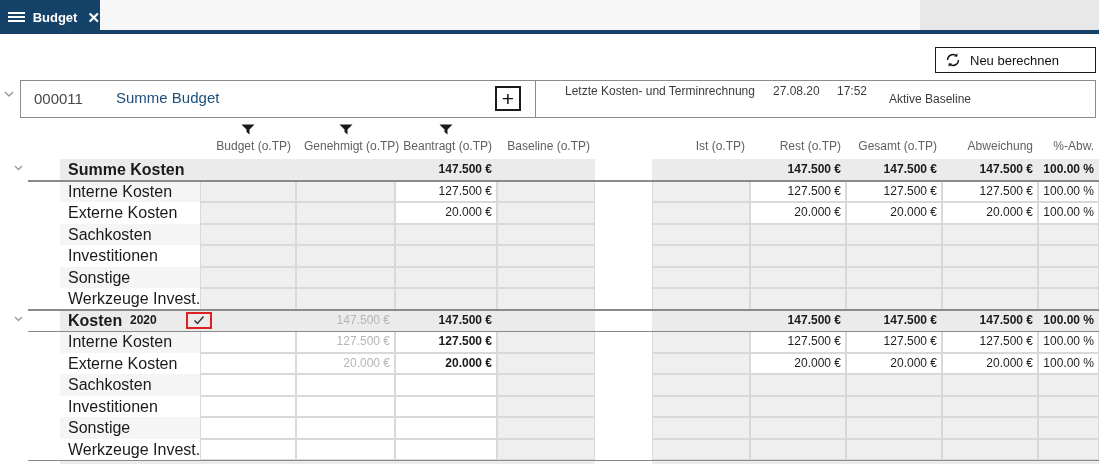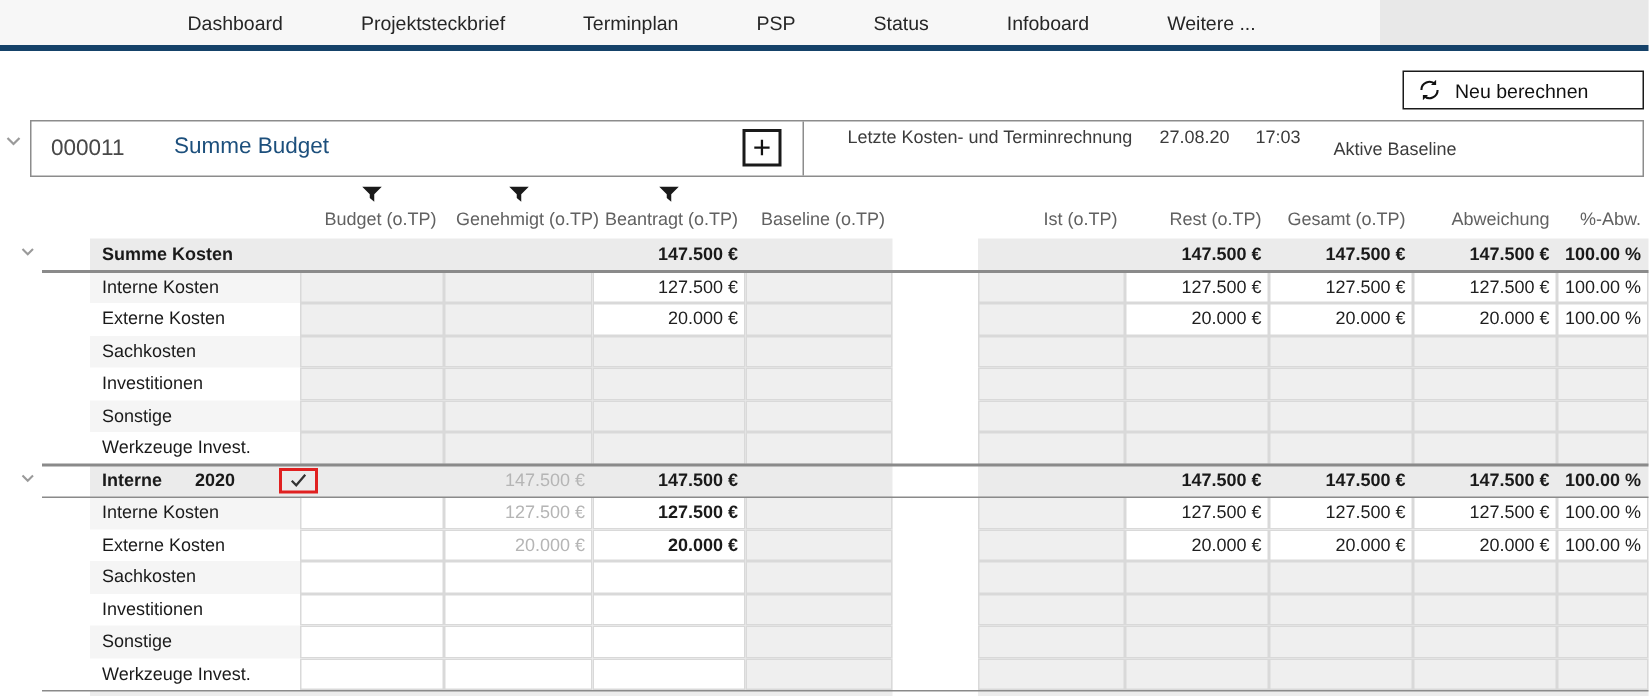--- a/index.html
+++ b/index.html
@@ -43,45 +43,45 @@
   .grid{position:absolute;left:0;top:159px;width:1099px;}
   .row{position:relative;height:21.5px;}
   .shade{position:absolute;top:0;bottom:0;background:#ebebeb;}
   .cell{position:absolute;top:0;bottom:0;border:1px solid #d9d9d9;box-sizing:border-box;}
   .cell.dis{background:#efefef;}
   .cell.lite{background:#fff;}
   .val{position:absolute;top:0;height:21.5px;line-height:21.5px;font-size:12px;text-align:right;box-sizing:border-box;padding-right:5px;color:#1e1e1e;}
   .val.bold{font-weight:bold;color:#1a1a1a;}
   .val.muted{color:#b5b5b5;}
   .rowlabel{position:absolute;left:60px;width:140px;top:0;bottom:0;box-sizing:border-box;padding-left:8px;
-      font-size:12px;line-height:21.5px;color:#1a1a1a;white-space:nowrap;}
+      font-size:16px;line-height:21.5px;color:#1a1a1a;white-space:nowrap;}
   .rowlabel.grp{font-weight:bold;}
   .stripe{background:#f5f5f5;}
   .chev{position:absolute;left:13px;top:5px;}
   .yr{position:absolute;left:130px;top:0;line-height:21.5px;font-size:12px;font-weight:bold;color:#1a1a1a;}
   .chk{position:absolute;left:186px;top:2px;width:26px;height:17px;display:flex;align-items:center;justify-content:center;box-sizing:border-box;}
   .chk.hl{border:2px solid #e02020;}
   .hrule{position:absolute;left:28px;right:0;bottom:-1px;height:1.5px;background:#8a8a8a;z-index:2;}
   .bottom-sliver{position:absolute;top:460px;height:4px;background:#ececec;}
 </style>
 </head>
 <body>
 
 <div class="tabbar">
   <div class="tabbar-shade"></div>
-  <div class="tabs" id="tabs">
-      <div class="tab">Dashboard</div>
-      <div class="tab">Projektsteckbrief</div>
-      <div class="tab">Terminplan</div>
-      <div class="tab">PSP</div>
-      <div class="tab">Status</div>
-      <div class="tab">Infoboard</div>
-      <div class="tab">Weitere ...</div>
-    </div>
   <div class="tabbar-strip"></div>
+  <div class="tab-active">
+    <span class="hamburger">
+        <span></span>
+        <span></span>
+        <span></span>
+      </span>
+    <span>Budget</span>
+    <span class="tab-close">✕</span>
+  </div>
 </div>
 
 <button class="btn-recalc">
   <svg width="16" height="16" viewBox="0 0 16 16">
     <path d="M13.4 8a5.4 5.4 0 0 1-9.2 3.85" fill="none" stroke="#111" stroke-width="1.4"></path>
     <path d="M2.6 8a5.4 5.4 0 0 1 9.2-3.85" fill="none" stroke="#111" stroke-width="1.4"></path>
     <path d="M12.4 1.2v3.4h-3.4z" fill="#111"></path>
     <path d="M3.6 14.8v-3.4h3.4z" fill="#111"></path>
   </svg>
   <span>Neu berechnen</span>
@@ -92,21 +92,21 @@
 </svg>
 <div class="project">
   <span class="proj-number">000011</span>
   <span class="proj-name">Summe Budget</span>
   <div class="proj-plus">+</div>
   <div class="proj-divider"></div>
   <div class="proj-stats" id="proj-stats">
       <div class="stat-row">
         <span class="stat-label">Letzte Kosten- und Terminrechnung</span>
         <span class="stat-date">27.08.20</span>
-        <span class="stat-time">17:03</span>
+        <span class="stat-time">17:52</span>
       </div>
     </div>
   <div class="proj-baseline">Aktive Baseline</div>
 </div>
 
 <div class="colheaders" id="colheaders">
     <svg class="col-funnel" viewBox="0 0 14 11" style="left: 241px;">
       <path d="M0.5 0.5 L13.5 0.5 L8.5 5.5 L8.5 10.5 L5.5 8 L5.5 5.5 Z" fill="#1a1a1a"></path>
     </svg>
     <div class="col-label" style="left: 200px; width: 96px;">Budget (o.TP)</div>
@@ -223,21 +223,21 @@
       <div class="cell dis" style="left: 942px; width: 96px;"></div>
       <div class="cell dis" style="left: 1038px; width: 61px;"></div>
       <div class="hrule"></div>
     </div>
     <div class="row">
       <div class="shade" style="left: 60px; width: 535px;"></div>
       <div class="shade" style="left: 652px; width: 447px;"></div>
       <svg class="chev" width="11" height="8" viewBox="0 0 11 8">
         <polyline points="2,2 5.5,5.5 9,2" fill="none" stroke="#9a9a9a" stroke-width="1.4"></polyline>
       </svg>
-      <div class="rowlabel grp">Interne</div>
+      <div class="rowlabel grp">Kosten</div>
       <div class="yr">2020</div>
       <div class="chk hl">
         <svg width="12" height="10" viewBox="0 0 12 10">
           <polyline points="1.5,5.5 4.5,8.5 10.5,1.5" fill="none" stroke="#333" stroke-width="1.5"></polyline>
         </svg>
       </div>
       <div class="val muted" style="left: 296px; width: 99px;">147.500 €</div>
       <div class="val bold" style="left: 395px; width: 102px;">147.500 €</div>
       <div class="val bold" style="left: 750px; width: 96px;">147.500 €</div>
       <div class="val bold" style="left: 846px; width: 96px;">147.500 €</div>

